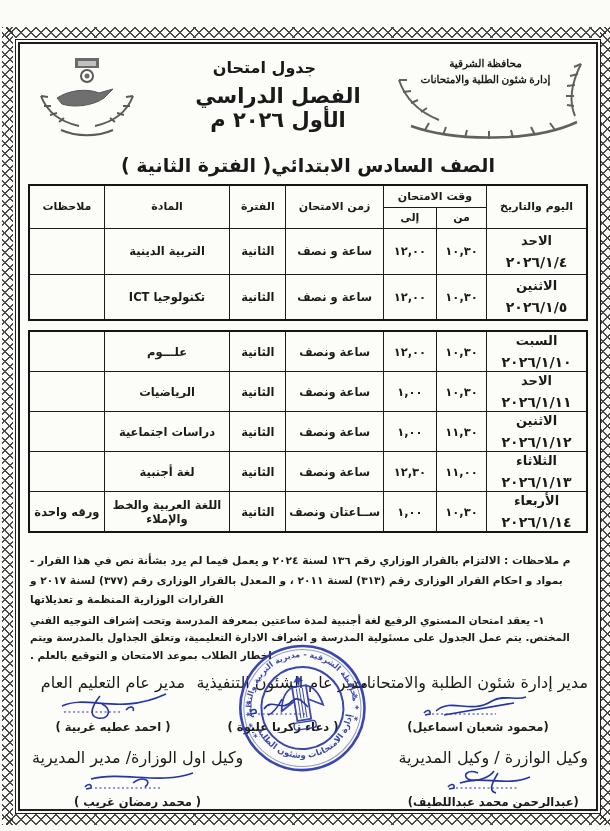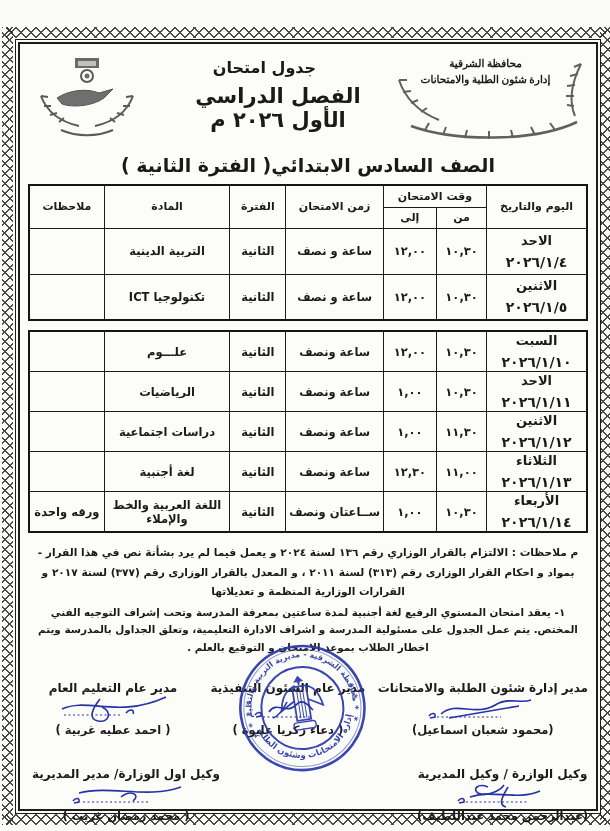--- a/index.html
+++ b/index.html
@@ -50,30 +50,30 @@
   table.sched th { font-size:11px; }
   .t1 thead tr.r1 { height:22px; } .t1 thead tr.r2 { height:21px; }
   .t1 tbody tr { height:46px; }
   .t2 { margin-top:9px; }
   .t2 tbody tr { height:34px; }
   .t2 tbody tr:last-child { height:38px; }
   td .day { font-size:13px; } td .date { font-size:14px; margin-top:6px; }
   .c-subj { font-size:11.5px; }
 
   
-  .notes { direction:rtl; text-align:center; margin-top:10px; padding:0 2px; }
+  .notes { direction:rtl; text-align:left; margin-top:18px; padding:0 2px; }
   .notes .p1 { font-weight:bold; font-size:10.6px; line-height:1.85; }
   .notes .p2 { font-weight:bold; font-size:10.4px; line-height:1.7; margin-top:2px; }
 
   
   .sigs { direction:rtl; margin-top:8px; }
   .sig-row { display:flex; justify-content:space-between; align-items:flex-start; }
   .sig-row.r2 { margin-top:14px; padding-left:4px; }
   .sig { text-align:center; min-width:170px; }
-  .sig .title { font-weight:bold; font-size:12px; white-space:nowrap;margin-top:16px; }
+  .sig .title { font-weight:normal; font-size:16px; white-space:nowrap; }
   .sig .name  { font-weight:bold; font-size:11.5px; white-space:nowrap; margin-top:-2px; }
   .sig .art { height:30px; display:flex; justify-content:center; align-items:center; }
 
   
   .stamp {
     position:absolute; left:50%; top:598px;
     transform:translateX(-54%) rotate(-9deg); opacity:.92;
   }
 </style>
 </head>

